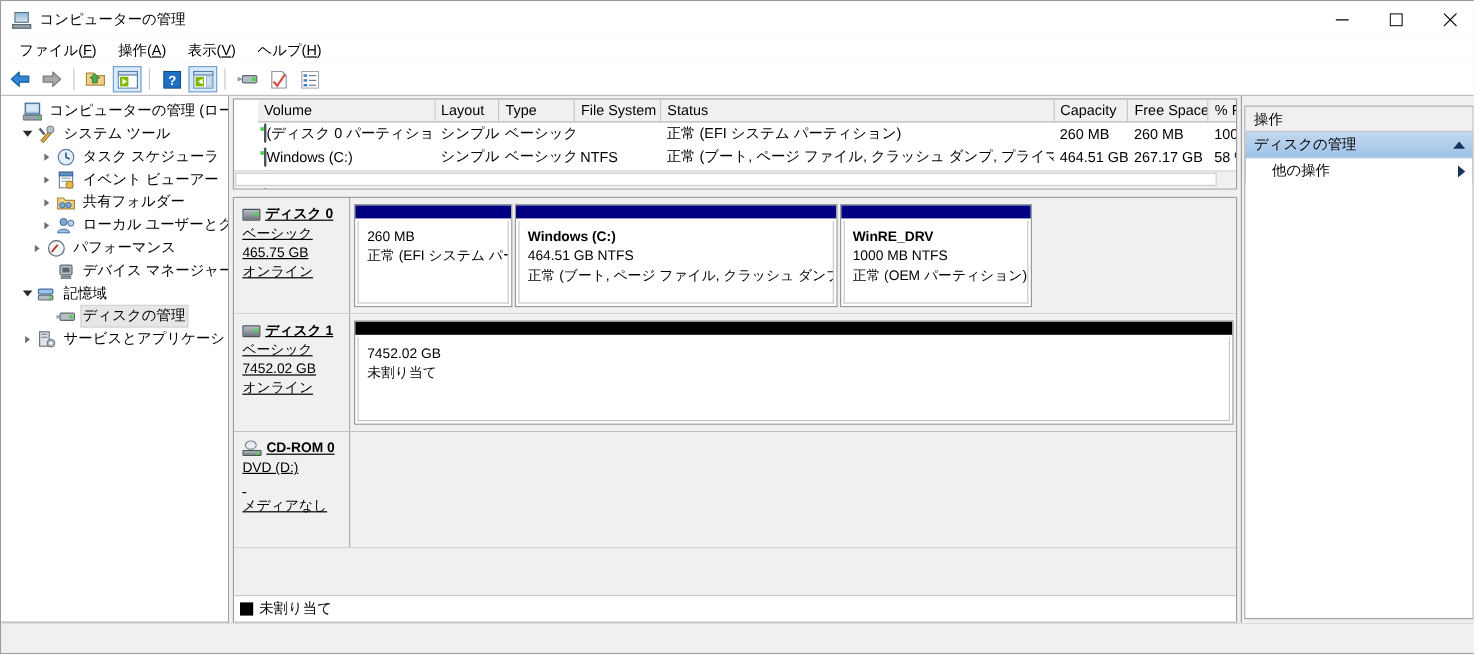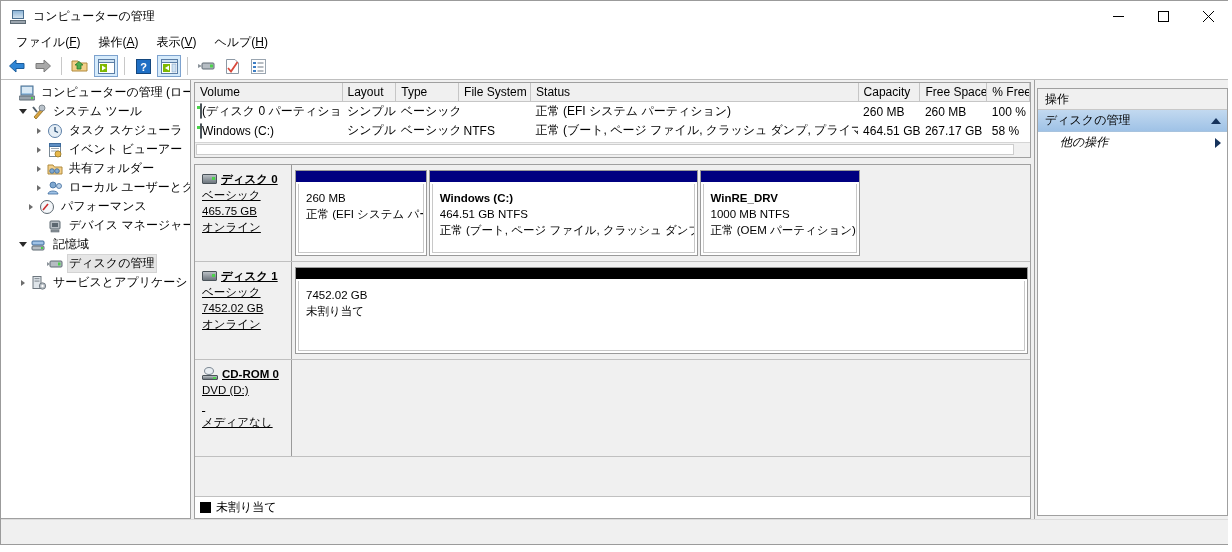--- a/index.html
+++ b/index.html
@@ -229,20 +229,21 @@
     box-sizing: border-box;
     height: 76px;
     overflow: hidden;
     position: relative;
   }
   table.vol-table {
     border-collapse: collapse;
     width: 100%;
     table-layout: fixed;
     font-size: 12px;
+    margin-left: 20px;
   }
   table.vol-table th {
     background: #f0f0f0;
     border-right: 1px solid #c6c6c6;
     border-bottom: 1px solid #c6c6c6;
     font-weight: normal;
     text-align: left;
     padding: 2px 0 2px 5px;
     height: 18px;
     box-sizing: border-box;
@@ -476,21 +477,20 @@
     border-right: 5px solid transparent;
     border-bottom: 6px solid #16335c;
   }
   .act-item {
     height: 21px;
     display: flex;
     align-items: center;
     padding: 0 6px 0 22px;
     font-size: 12px;
     justify-content: space-between;
-    font-style: italic;
   }
   .act-item .tri-right {
     width: 0; height: 0;
     border-top: 5px solid transparent;
     border-bottom: 5px solid transparent;
     border-left: 6px solid #16335c;
   }
   .actions-rest { flex: 1; background: #ffffff; }
 
   

